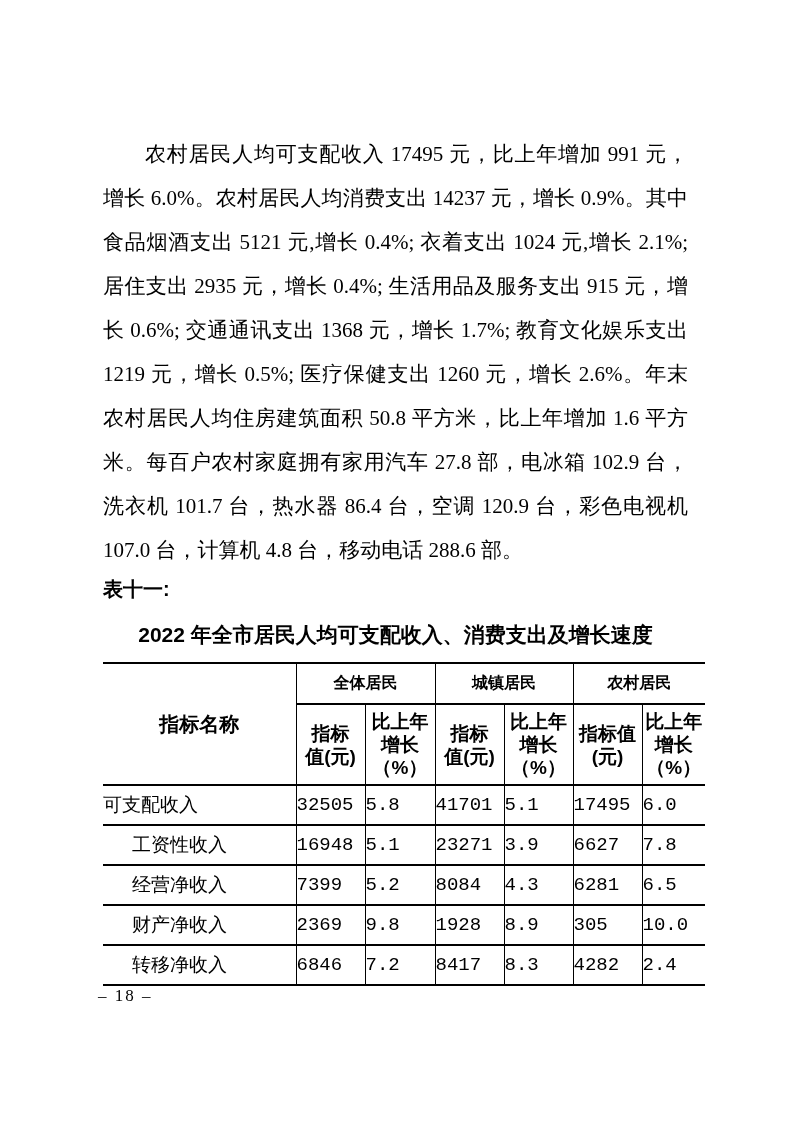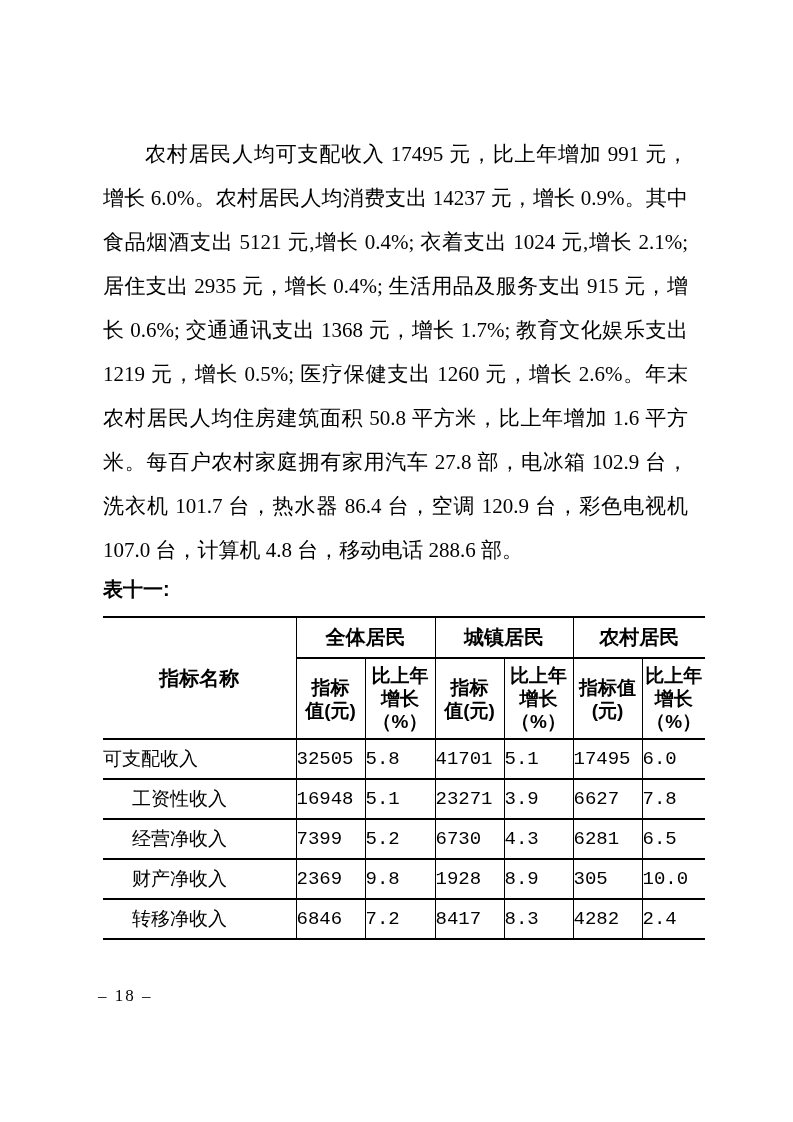--- a/index.html
+++ b/index.html
@@ -54,21 +54,21 @@
     border-left:1px solid #000;
     vertical-align:middle;
   }
   table.stat-table .no-left { border-left:none; }
   tr.r1 th { height:39px; border-bottom:2px solid #000; }
   th.th-ind {
     border-bottom:2px solid #000;
     font-size:20px;
     text-align:center;
   }
-  tr.r1 th.grp { font-size:20px; text-align:center; }
+  tr.r1 th.grp { font-size:16px; text-align:center; }
   tr.r2 th {
     height:79px;
     border-bottom:2px solid #000;
     font-size:19px;
     line-height:23px;
     text-align:center;
     white-space:pre-line;
   }
   tbody.t-body tr { height:40px; }
   tbody.t-body td { border-bottom:2px solid #000; font-size:19px;margin-left:40px; }
@@ -85,20 +85,21 @@
 </head>
 <body>
 
 <div class="page">
   <div class="content">
 
     <p class="body-text">农村居民人均可支配收入 17495 元，比上年增加 991 元，增长 6.0%。农村居民人均消费支出 14237 元，增长 0.9%。其中食品烟酒支出 5121 元,增长 0.4%; 衣着支出 1024 元,增长 2.1%; 居住支出 2935 元，增长 0.4%; 生活用品及服务支出 915 元，增长 0.6%; 交通通讯支出 1368 元，增长 1.7%; 教育文化娱乐支出 1219 元，增长 0.5%; 医疗保健支出 1260 元，增长 2.6%。年末农村居民人均住房建筑面积 50.8 平方米，比上年增加 1.6 平方米。每百户农村家庭拥有家用汽车 27.8 部，电冰箱 102.9 台，洗衣机 101.7 台，热水器 86.4 台，空调 120.9 台，彩色电视机 107.0 台，计算机 4.8 台，移动电话 288.6 部。</p>
 
     <div class="table-label heading">表十一:</div>
 
+    <div class="table-title heading">2022 年全市居民人均可支配收入、消费支出及增长速度</div>
 
     <table class="stat-table">
       <colgroup>
         <col style="width:193px">
         <col style="width:69px">
         <col style="width:70px">
         <col style="width:69px">
         <col style="width:69px">
         <col style="width:69px">
         <col style="width:63px">
@@ -144,21 +145,21 @@
             <td class="val">5.1</td>
             <td class="val">23271</td>
             <td class="val">3.9</td>
             <td class="val">6627</td>
             <td class="val">7.8</td>
           </tr>
           <tr>
             <td class="row-label no-left indent">经营净收入</td>
             <td class="val">7399</td>
             <td class="val">5.2</td>
-            <td class="val">6730</td>
+            <td class="val">8084</td>
             <td class="val">4.3</td>
             <td class="val">6281</td>
             <td class="val">6.5</td>
           </tr>
           <tr>
             <td class="row-label no-left indent">财产净收入</td>
             <td class="val">2369</td>
             <td class="val">9.8</td>
             <td class="val">1928</td>
             <td class="val">8.9</td>

